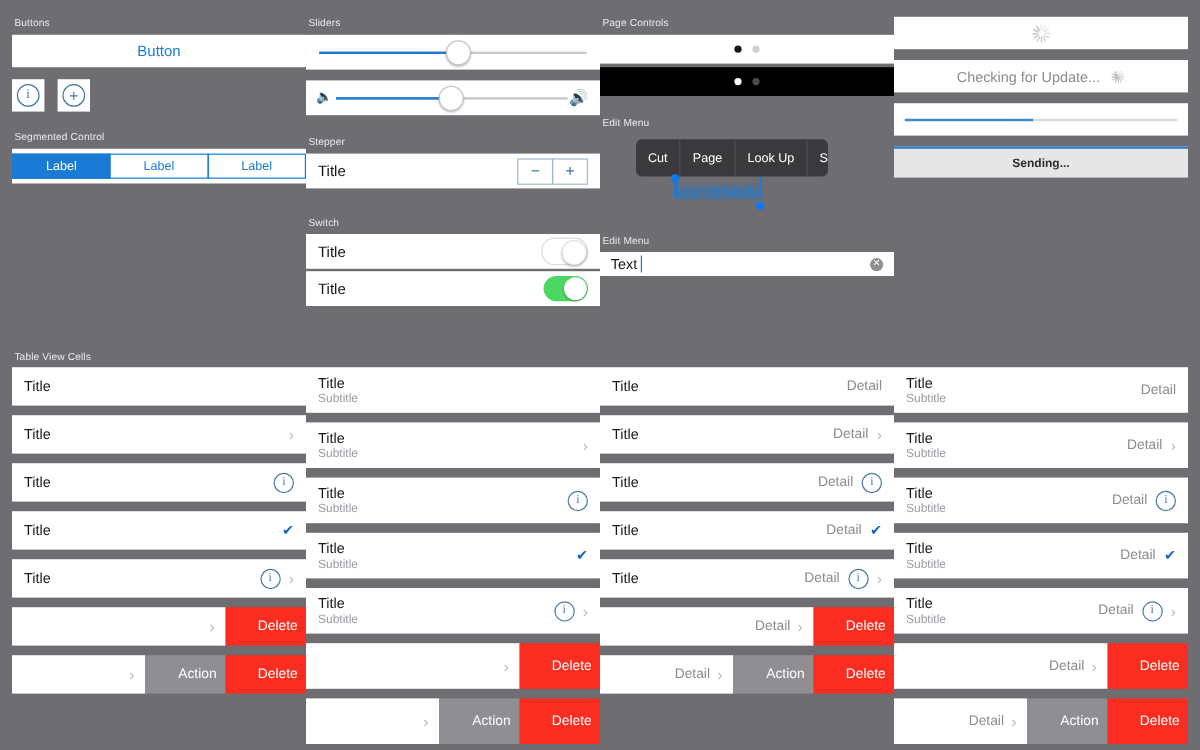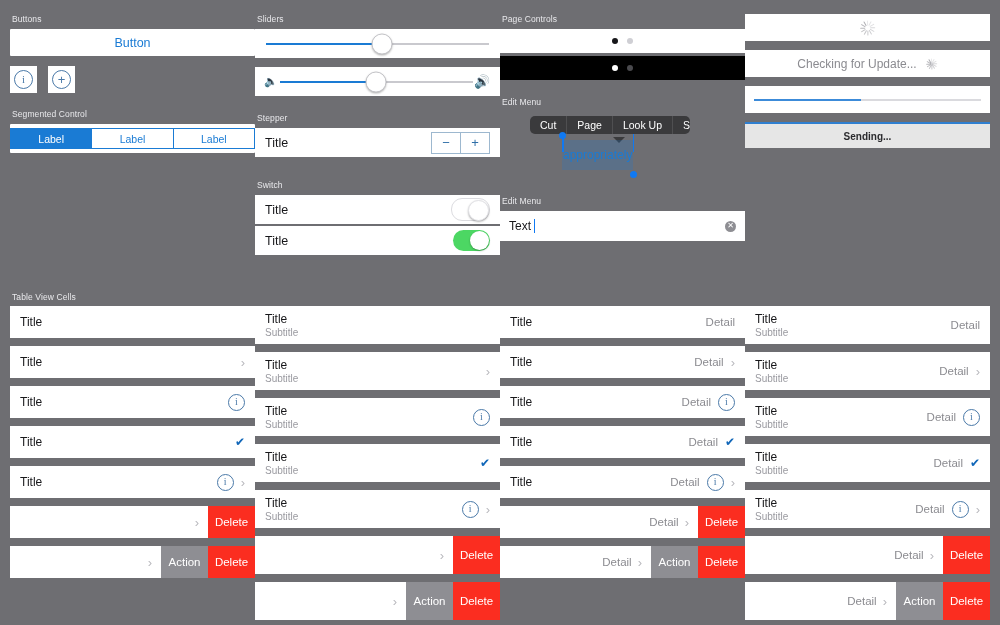--- a/index.html
+++ b/index.html
@@ -69,35 +69,35 @@
   
   .pg{height:24px;display:flex;align-items:center;justify-content:center;gap:9px;}
   .pg.light{background:#fff;}
   .pg.dark{background:#000;}
   .dot{width:6px;height:6px;border-radius:50%;}
   .pg.light .dot{background:#cfcfd4;} .pg.light .dot.on{background:#17171a;}
   .pg.dark .dot{background:#4a4a4e;} .pg.dark .dot.on{background:#fff;}
 
   
   .em-wrap{position:relative;margin:8px 0 0 30px;width:160px;}
-  .em{background:#3a3a3c;border-radius:5px;display:flex;height:18px;overflow:hidden;}
+  .em{background:#3a3a3c;border-radius:5px;display:flex;height:31px;overflow:hidden;}
   .em-item{flex:0 0 auto;padding:0 10px;display:flex;align-items:center;justify-content:center;
     color:#fff;font-size:10.5px;border-left:1px solid #4f4f51;}
   .em-item:first-child{border-left:none;}
   .em-arrow{position:absolute;left:83px;top:21px;width:0;height:0;
     border-left:6px solid transparent;border-right:6px solid transparent;border-top:6px solid #3a3a3c;}
   .sel-text{position:relative;margin:6px 0 0 32px;display:inline-block;
-    color:#1a7bd4;font-size:12px;background:rgba(26,123,212,.22);padding:8px 1px;}
+    color:#1a7bd4;font-size:12px;background:rgba(26,123,212,.22);padding:0 1px;}
   .grab{position:absolute;width:7px;height:7px;border-radius:50%;background:#1079f2;}
   .grab.l{left:-3px;top:-8px;} .grab.r{right:-4px;bottom:-8px;}
   .sel-bar{position:absolute;width:1.5px;background:#1079f2;top:-6px;height:18px;}
   .sel-bar.l{left:0;} .sel-bar.r{right:-1px;}
 
   
-  .tf{height:30px;background:#fff;display:flex;align-items:center;padding:0 9px;
+  .tf{height:20px;background:#fff;display:flex;align-items:center;padding:0 9px;
     justify-content:space-between;}
   .tf-left{display:flex;align-items:center;}
   .tf-val{font-size:12px;color:#17171a;}
   .caret{width:1.3px;height:14px;background:#1079f2;margin-left:3px;}
   .clear{width:11px;height:11px;border-radius:50%;background:#8e8e93;color:#fff;
     font-size:8px;display:flex;align-items:center;justify-content:center;line-height:1;}
 
   
   .pr-cell{height:27px;background:#fff;display:flex;align-items:center;justify-content:center;}
   .pr-cell.lbl{gap:8px;}
@@ -122,21 +122,21 @@
   .t-detail{font-size:11.5px;color:#8b8b90;}
   .chev{color:#b9b9be;font-size:13px;line-height:1;}
   .info{width:15px;height:15px;border:1.1px solid #4a79a8;border-radius:50%;color:#4a79a8;
     font-size:10px;line-height:1;display:flex;align-items:center;justify-content:center;
     font-family:"Liberation Serif",serif;}
   .check{color:#1066b8;font-size:12px;line-height:1;}
   .swipe{display:flex;height:32px;}
   .swipe.tall{height:38px;}
   .swipe .cell{flex:1;background:#fff;display:flex;align-items:center;justify-content:flex-end;
     padding-right:9px;gap:6px;}
-  .act{width:47px;display:flex;align-items:center;justify-content:center;color:#fff;font-size:11.5px;}
+  .act{width:47px;display:flex;align-items:center;justify-content:center;color:#fff;font-size:11.5px;padding-left:20px;}
   .act.del{background:#fb2d20;}
   .act.other{background:#8e8e93;}
   .rowgap{height:8px;}
 </style>
 </head>
 <body>
 
 <div class="col" id="col1" style="top:14px;">
   <div class="sec-label">Buttons</div>
   <div class="panel btn-cell">

